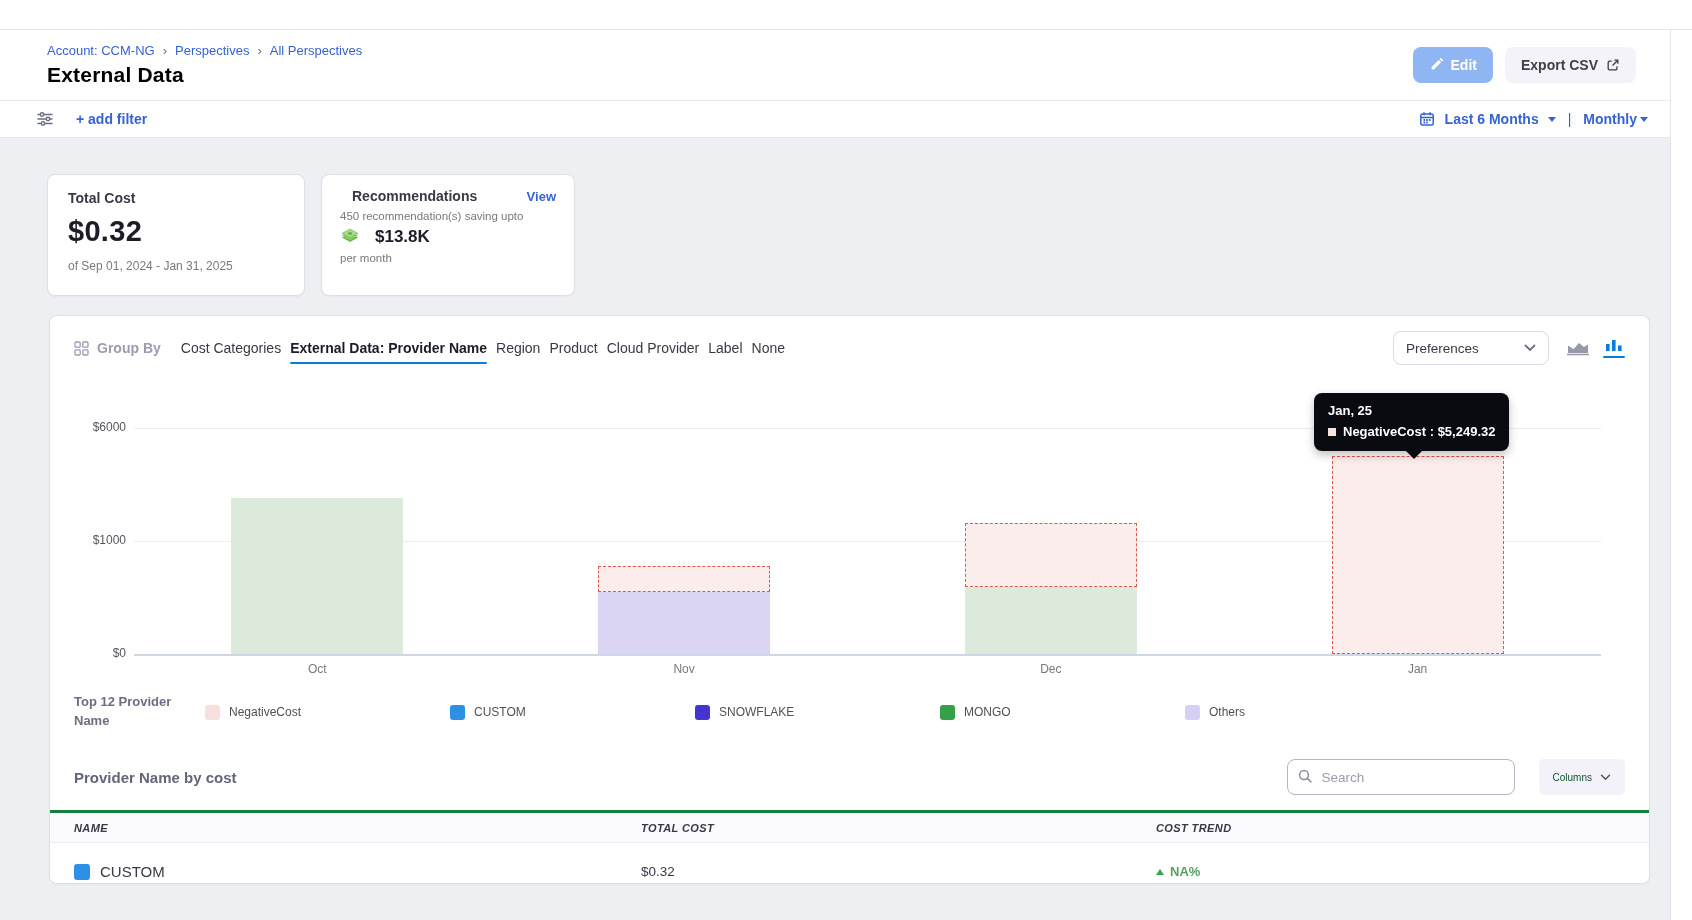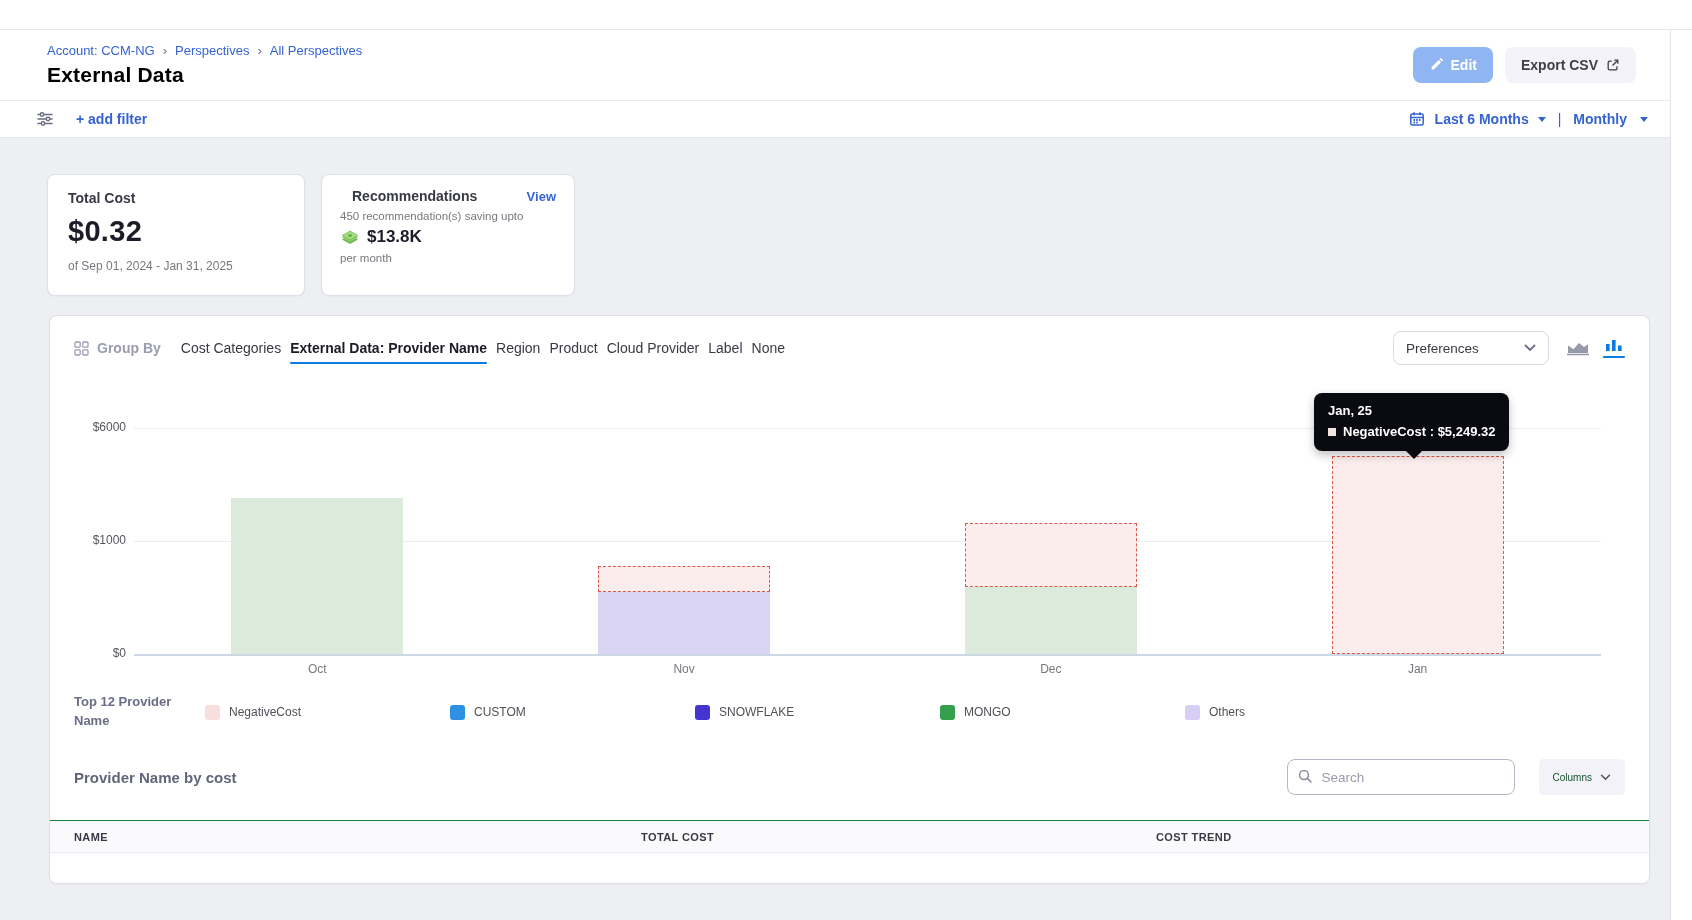--- a/index.html
+++ b/index.html
@@ -30,21 +30,21 @@
   .content { position:absolute; top:138px; left:0; width:1692px; height:782px; background:#edeff3; }
   .card { position:absolute; background:#fff; border:1px solid #dedfe9; border-radius:8px; box-shadow:0 1px 2px rgba(40,41,61,.04); }
   .card-total { left:47px; top:36px; width:258px; height:122px; padding:15px 20px; }
   .card-reco  { left:321px; top:36px; width:254px; height:122px; padding:13px 18px; }
   .card-label { font-size:14px; font-weight:bold; color:#383946; }
   .total-value { font-size:29px; font-weight:bold; color:#1c1c28; margin-top:9px; letter-spacing:.3px; }
   .total-period { font-size:12px; color:#77787e; margin-top:11px; }
   .reco-head { display:flex; justify-content:space-between; align-items:center;padding-left:12px; }
   .view-link { font-size:13px; color:#3563d3; font-weight:bold; cursor:pointer; }
   .reco-line1 { font-size:11.5px; color:#77787e; margin-top:6px; }
-  .reco-amount-row { display:flex; align-items:flex-end; gap:7px; margin-top:5px; }
+  .reco-amount-row { display:flex; align-items:flex-start; gap:15px; margin-top:5px; }
   .reco-amount { font-size:17px; font-weight:bold; color:#1c1c28; }
   .reco-line2 { font-size:11.5px; color:#77787e; margin-top:5px; }
   
   .card-main { left:49px; top:177px; width:1601px; height:569px; border-radius:8px; padding:0 24px; overflow:hidden; }
   .groupby-row { height:64px; display:flex; align-items:center; justify-content:space-between; }
   .groupby-left { display:flex; align-items:center; }
   .groupby-label { display:flex; align-items:center; gap:8px; color:#9b9cb1; font-size:14px; font-weight:bold; margin-right:20px; }
   .tabs { display:flex; align-items:center; gap:9px; }
   .tab { font-size:14px; color:#383946; cursor:pointer; padding:6px 0; position:relative; white-space:nowrap; }
   .tab.active { font-weight:bold; color:#1c1c28; }
@@ -82,21 +82,21 @@
   .legend-label { font-size:12px; color:#4f5058; }
   
   .table-title-row { display:flex; align-items:center; justify-content:space-between; margin-top:18px; height:50px; }
   .table-title { font-size:15px; font-weight:bold; color:#63657a; }
   .table-controls { display:flex; align-items:center; gap:24px; }
   .search-box { position:relative; width:228px; height:36px; }
   .search-box input { width:100%; height:100%; border:1px solid #b4b5c5; border-radius:8px; padding:0 10px 0 34px; font-size:13.5px; font-family:inherit; color:#383946; outline:none; background:#fff; }
   .search-box input::placeholder { color:#9a9bac; }
   .search-icon-wrap { position:absolute; left:10px; top:9px; }
   .columns-btn { height:36px; padding:0 14px; background:#f2f2f8; border:none; border-radius:5px; font-size:10px; color:#14532d; font-family:inherit; display:flex; align-items:center; gap:8px; cursor:pointer;text-align:right; }
-  .tbl-header { display:grid; grid-template-columns:567px 515px auto; height:33px; align-items:center; background:#fafafc; border-top:1px solid #15803d; border-bottom:1px solid #ebebf1; margin:18px -24px; padding:0 24px; }
+  .tbl-header { display:grid; grid-template-columns:567px 515px auto; height:33px; align-items:center; background:#fafafc; border-top:3px solid #15803d; border-bottom:1px solid #ebebf1; margin:8px -24px; padding:0 24px;font-style:italic; }
   .tbl-header span { font-size:11px; font-weight:bold; color:#383946; letter-spacing:.4px; }
   .tbl-body { margin:0 -24px; }
   .tbl-row { display:grid; grid-template-columns:567px 515px auto; height:42px; align-items:center; padding:0 24px; border-bottom:1px solid #ebebf1; background:#fff; cursor:pointer; }
   .row-name { display:flex; align-items:center; gap:10px; font-size:15px; color:#383946; }
   .row-swatch { width:16px; height:16px; border-radius:3px; flex:none; }
   .row-cost { font-size:13.5px; color:#383946; }
   .row-trend { display:flex; align-items:center; gap:6px; font-size:13px; color:#55a05f; font-weight:bold; }
   .tri-up { width:0; height:0; border-left:4.5px solid transparent; border-right:4.5px solid transparent; border-bottom:6px solid #32a854; display:inline-block; }
   
   .scroll-gutter { position:absolute; top:30px; right:0; width:22px; height:890px; background:#fff; border-left:1px solid #e3e3ea; }
@@ -158,21 +158,21 @@
           <rect x="1.8" y="3" width="12.4" height="11" rx="1.5"></rect>
           <path d="M5 1.2v3M11 1.2v3M1.8 6.4h12.4"></path>
           <path d="M4.5 9h1.6M7.2 9h1.6M9.9 9h1.6M4.5 11.5h1.6M7.2 11.5h1.6" stroke-width="1.8"></path>
         </svg>
     </span>
     <span style="display:flex;align-items:center;gap:7px;">
       <span>Last 6 Months</span>
       <span class="tri-down"></span>
     </span>
     <span class="vline">|</span>
-    <span style="display:flex;align-items:center;gap:11px;">
+    <span style="display:flex;align-items:center;gap:1px;">
       <span>Monthly</span>
       <span class="tri-down"></span>
     </span>
   </div>
 </div>
 
 <div class="content">
 
   <div class="card card-total">
     <div class="card-label">Total Cost</div>

